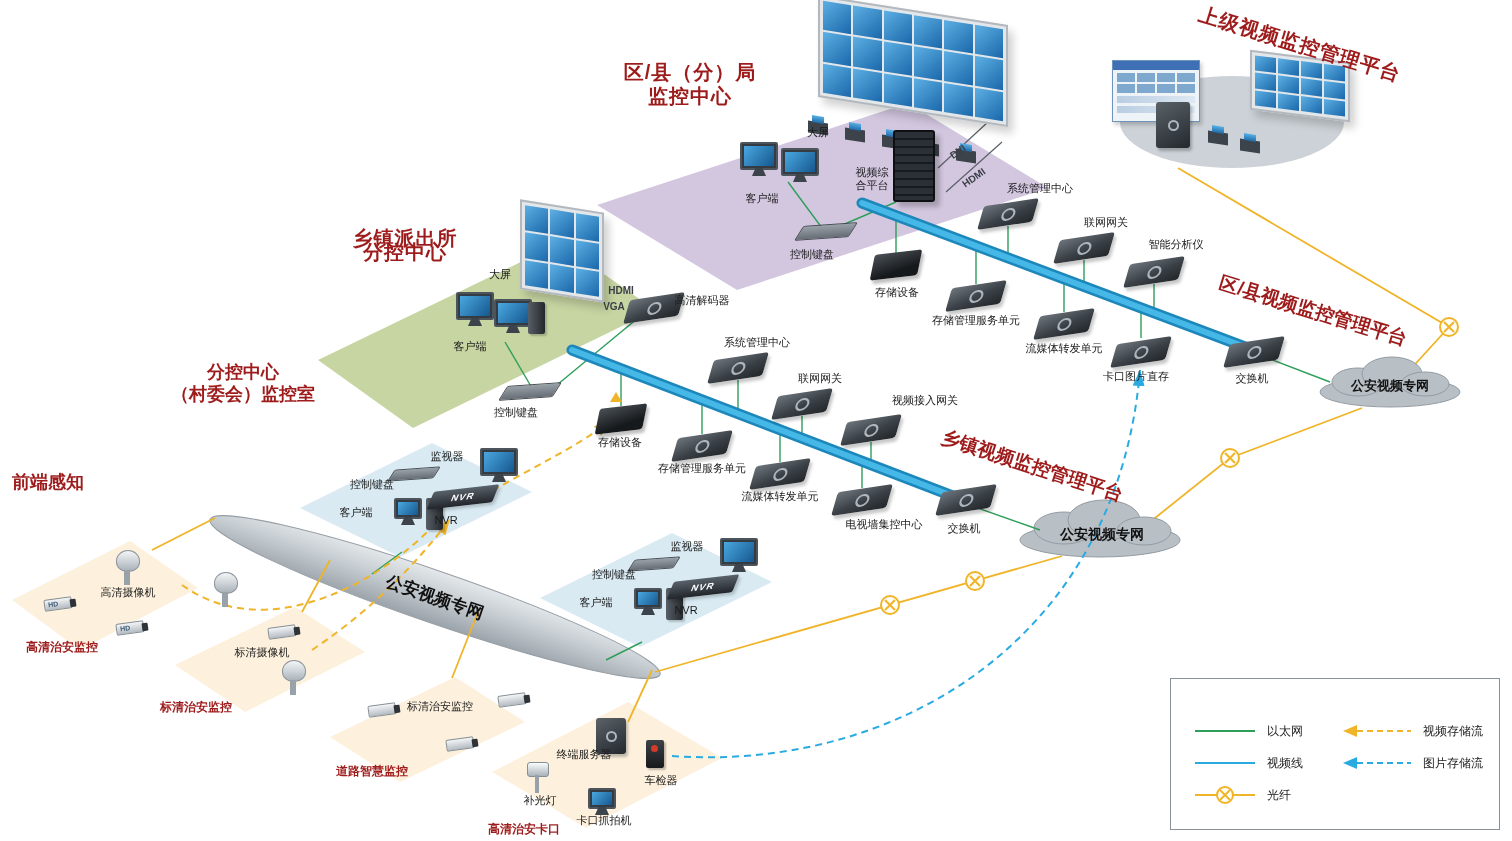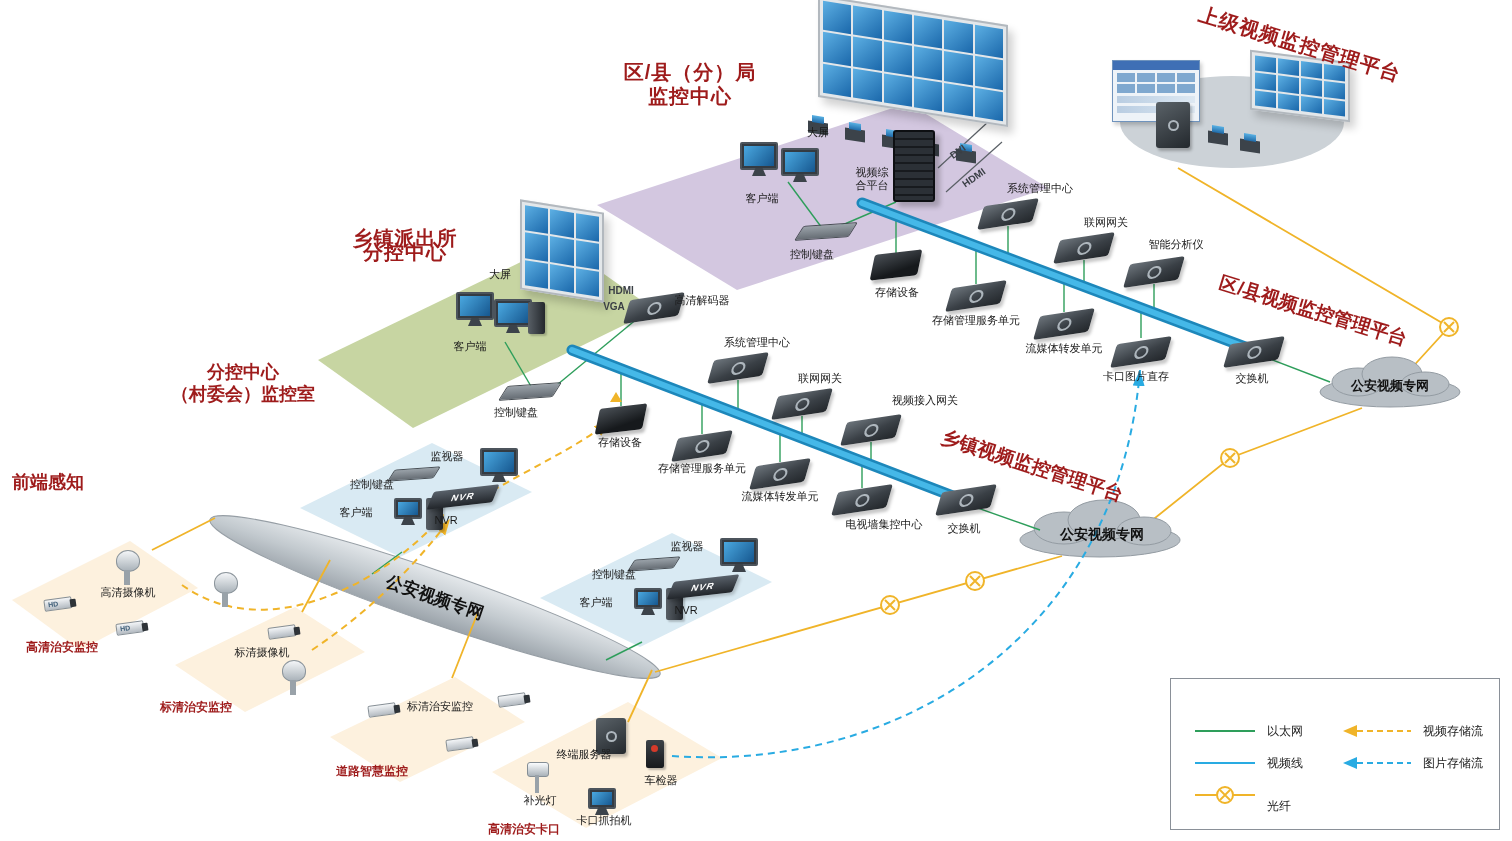--- a/index.html
+++ b/index.html
@@ -420,21 +420,21 @@
   <div class="item" style="left:96px;top:44px">以太网</div>
   <svg width="64" height="16" style="position:absolute;left:22px;top:76px">
         <line x1="2" y1="8" x2="62" y2="8" stroke="#29abe2" stroke-width="2"></line>
       </svg>
   <div class="item" style="left:96px;top:76px">视频线</div>
   <svg width="64" height="20" style="position:absolute;left:22px;top:106px">
         <line x1="2" y1="10" x2="62" y2="10" stroke="#f0b429" stroke-width="2"></line>
         <circle cx="32" cy="10" r="8" fill="#fffdf4" stroke="#f0b429" stroke-width="2"></circle>
         <path d="M27,5 L37,15 M37,5 L27,15" stroke="#f0b429" stroke-width="1.8"></path>
       </svg>
-  <div class="item" style="left:96px;top:119px">光纤</div>
+  <div class="item" style="left:96px;top:108px">光纤</div>
   <svg width="72" height="16" style="position:absolute;left:170px;top:44px">
         <path d="M16,8 H70" stroke="#f0b429" stroke-width="2" stroke-dasharray="6 4" fill="none"></path>
         <path d="M2,8 L16,2 L16,14 Z" fill="#f0b429"></path>
       </svg>
   <div class="item" style="left:252px;top:44px">视频存储流</div>
   <svg width="72" height="16" style="position:absolute;left:170px;top:76px">
         <path d="M16,8 H70" stroke="#29abe2" stroke-width="2" stroke-dasharray="6 4" fill="none"></path>
         <path d="M2,8 L16,2 L16,14 Z" fill="#29abe2"></path>
       </svg>
   <div class="item" style="left:252px;top:76px">图片存储流</div>

